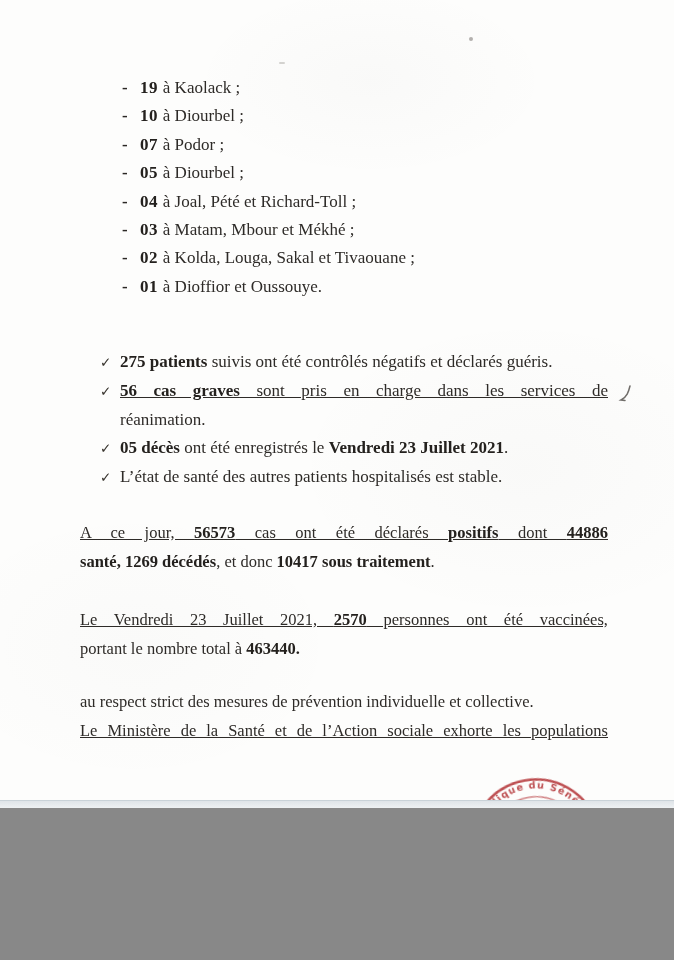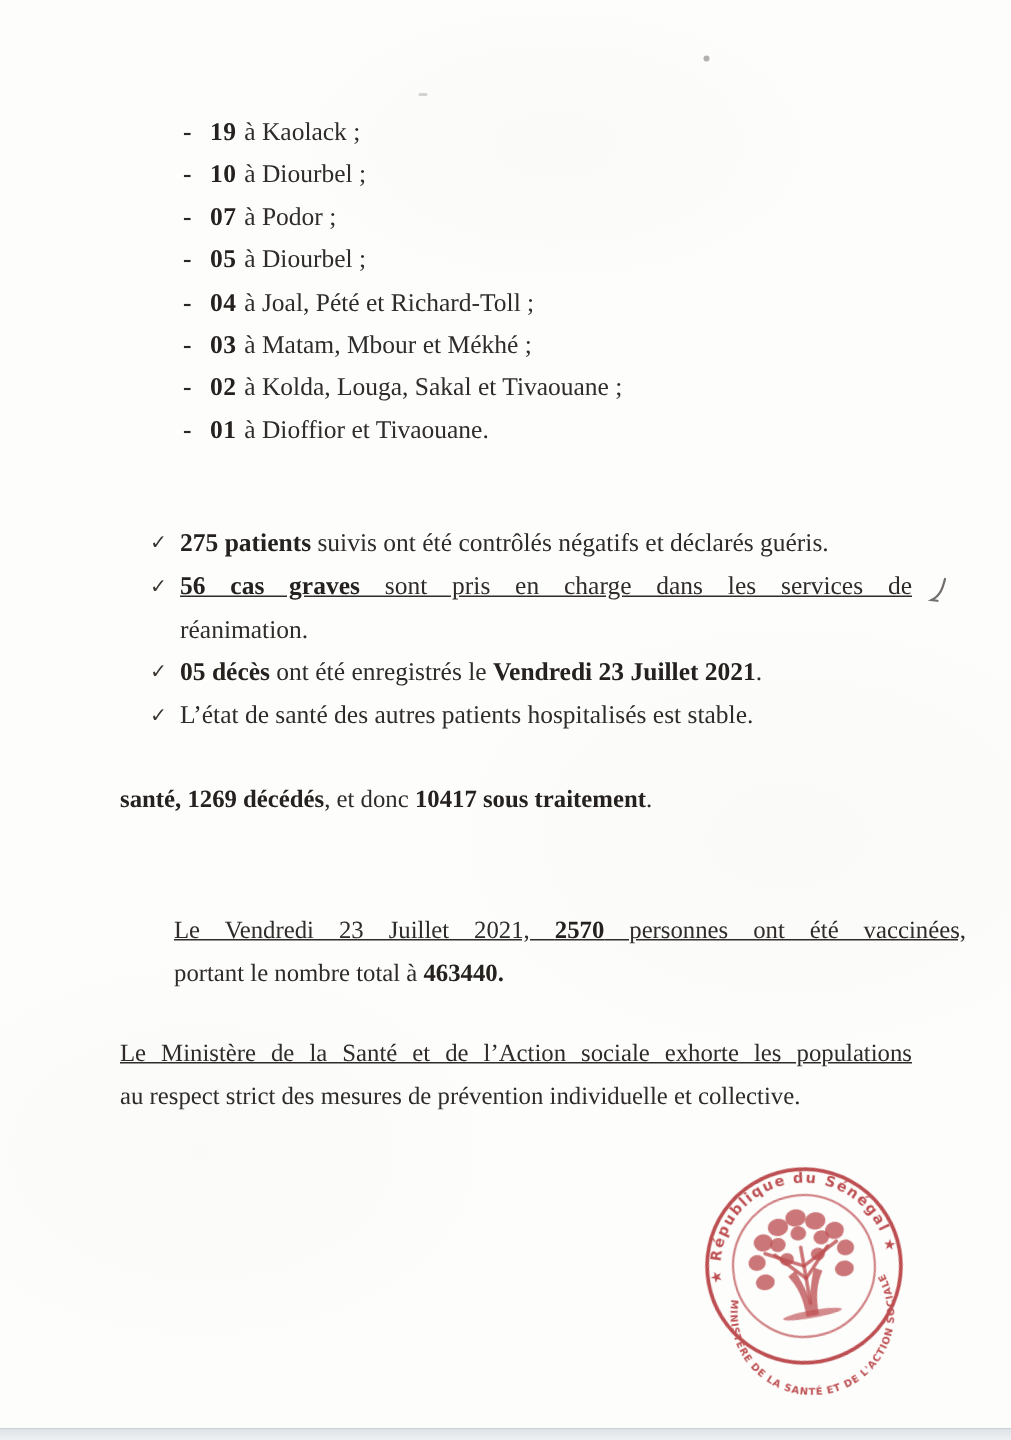--- a/index.html
+++ b/index.html
@@ -1,17 +1,17 @@
 <!DOCTYPE html>
 <html><head>
 <meta charset="utf-8">
 <style>
   html,body{margin:0;padding:0;background:#888;}
   .page{
-    position:relative;width:674px;height:960px;margin:0 auto;overflow:hidden;
+    position:relative;width:674px;height:808px;margin:0 auto;overflow:hidden;
     background:
       radial-gradient(260px 140px at 55% 10%, rgba(60,60,60,0.02), transparent 70%),
       radial-gradient(340px 220px at 78% 58%, rgba(60,60,60,0.018), transparent 70%),
       radial-gradient(300px 200px at 20% 80%, rgba(60,60,60,0.015), transparent 70%),
       #fdfdfc;
     font-family:"Liberation Serif","DejaVu Serif",serif;
     color:#2e2b28;
   }
   b{font-weight:bold;color:#24211e;}
 
@@ -28,21 +28,21 @@
     position:absolute;left:0;top:0;height:28.8px;line-height:28.8px;
     font-size:13.5px;color:#39352f;font-family:"DejaVu Sans",sans-serif;
   }
   .line{height:28.8px;line-height:28.8px;overflow:hidden;white-space:nowrap;}
   .jline{white-space:normal;text-align:justify;text-decoration:underline;}
   .jline::after{content:"";display:inline-block;width:100%;height:0;}
 
   
   .para{position:absolute;left:80px;width:528px;font-size:16.5px;}
   .p1{top:519px;}
-  .p2{top:606px;margin-left:36px;}
+  .p2{top:606px;}
   .p3{top:688px;}
 
   
   .stamp{position:absolute;left:452px;top:758px;width:168px;height:172px;}
   .ring{fill:none;stroke-width:2.4;}
   .ring-inner{stroke-width:1.4;opacity:.7;}
   .stamp text{font-family:"DejaVu Sans",sans-serif;font-weight:bold;}
   .stamp-top-t{font-size:9.2px;letter-spacing:1.05px;}
   .stamp-bot-t{font-size:6.3px;letter-spacing:0.5px;}
 
@@ -77,21 +77,21 @@
     <div class="brow">
       <span class="dash">-</span><b>04</b><span>à Joal, Pété et Richard-Toll ;</span>
     </div>
     <div class="brow">
       <span class="dash">-</span><b>03</b><span>à Matam, Mbour et Mékhé ;</span>
     </div>
     <div class="brow">
       <span class="dash">-</span><b>02</b><span>à Kolda, Louga, Sakal et Tivaouane ;</span>
     </div>
     <div class="brow">
-      <span class="dash">-</span><b>01</b><span>à Dioffior et Tivaouane.</span>
+      <span class="dash">-</span><b>01</b><span>à Dioffior et Oussouye.</span>
     </div>
   </section>
 
   <section class="checks">
     <div class="citem">
       <span class="check">✓</span>
       <div class="line"><b>275 patients</b> suivis ont été contrôlés négatifs et déclarés guéris.</div>
     </div>
     <div class="citem">
       <span class="check">✓</span>
@@ -102,31 +102,32 @@
       <span class="check">✓</span>
       <div class="line"><b>05 décès</b> ont été enregistrés le <b>Vendredi 23 Juillet 2021</b>.</div>
     </div>
     <div class="citem">
       <span class="check">✓</span>
       <div class="line">L’état de santé des autres patients hospitalisés est stable.</div>
     </div>
   </section>
 
   <section class="para p1">
+    <div class="line jline">A ce jour, <b>56573</b> cas ont été déclarés <b>positifs</b> dont <b>44886</b></div>
     <div class="line"><b>santé,</b> <b>1269 décédés</b>, et donc <b>10417 sous traitement</b>.</div>
   </section>
 
   <section class="para p2">
     <div class="line jline">Le Vendredi 23 Juillet 2021, <b>2570</b> personnes ont été vaccinées,</div>
     <div class="line">portant le nombre total à <b>463440.</b></div>
   </section>
 
   <section class="para p3">
+    <div class="line">au respect strict des mesures de prévention individuelle et collective.</div>
     <div class="line jline">Le Ministère de la Santé et de l’Action sociale exhorte les populations</div>
-    <div class="line">au respect strict des mesures de prévention individuelle et collective.</div>
   </section>
 
   <svg class="stamp" viewBox="0 0 160 160" aria-hidden="true">
     <defs>
       <path id="arcTop" d="M 29.3 95.5 A 53 53 0 1 1 130.7 95.5" fill="none"></path>
       <path id="arcBot" d="M 30.3 95.2 A 52 52 0 1 0 129.7 95.2" fill="none"></path>
       <filter id="inkblur" x="-10%" y="-10%" width="120%" height="120%">
         <feGaussianBlur stdDeviation="0.45"></feGaussianBlur>
       </filter>
     </defs>

